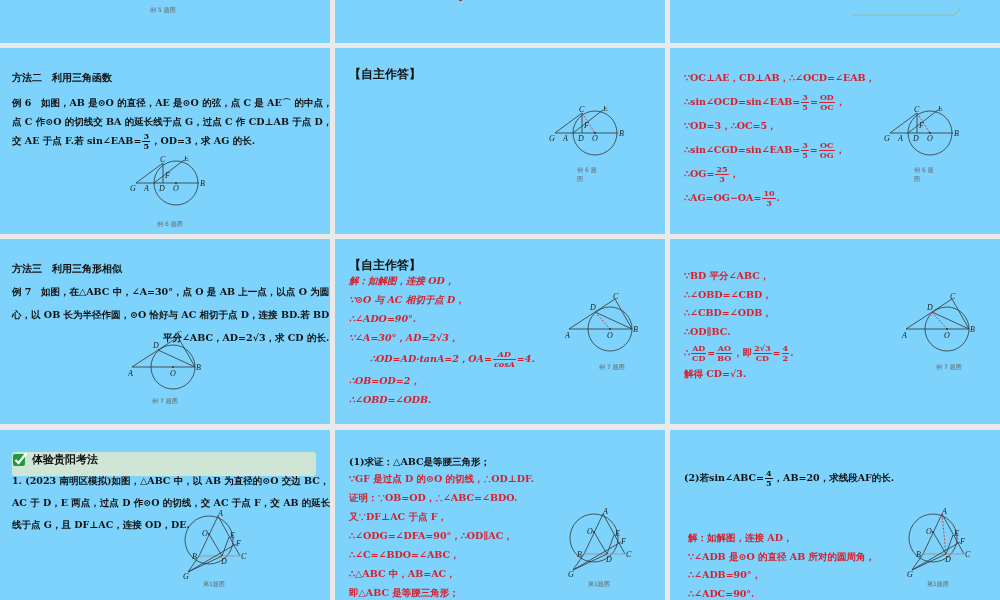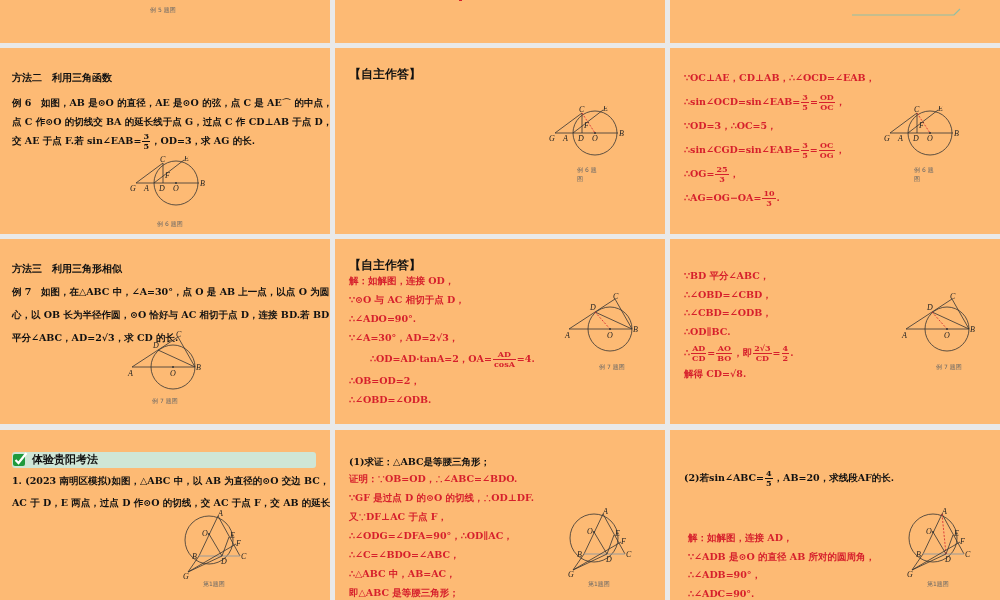--- a/index.html
+++ b/index.html
@@ -1,39 +1,39 @@
 <!DOCTYPE html>
 <html><head>
 <meta charset="utf-8">
 <style>
   * { margin:0; padding:0; box-sizing:border-box; }
   html, body { width:1000px; height:600px; overflow:hidden; background:#e9e9e9; }
   body { position:relative; font-family:"DejaVu Serif","Liberation Serif",serif; }
-  .panel { position:absolute; background:#fdba74; overflow:hidden; }
+  .panel { position:absolute; background:#7dd3fc; overflow:hidden; }
   .c1 { left:0; width:330px; }
   .c2 { left:335px; width:330px; }
   .c3 { left:670px; width:386px; }
   .r0 { top:-10px; height:53px; }
   .r1 { top:48px; height:186px; }
   .r2 { top:239px; height:185px; }
   .r3 { top:430px; height:175px; }
 
   .txt { position:absolute; font-size:9.5px; line-height:19px; color:#111; font-weight:bold; }
   .red { color:#d6202c; }
   .heading { font-size:10px; font-weight:bold; font-family:"DejaVu Sans","Liberation Sans",sans-serif; }
   .bracket { font-family:Liberation Sans, sans-serif; font-size:12px; font-weight:bold; color:#111; }
   .line { display:block; white-space:nowrap; }
   .frac { display:inline-block; vertical-align:middle; text-align:center; font-size:8px; line-height:9px; margin:0 1px; }
   .frac .num { display:block; border-bottom:1px solid currentColor; padding:0 1px; }
   .frac .den { display:block; padding:0 1px; }
   .caption { position:absolute; font-size:6px; color:#666; font-family:"DejaVu Sans","Liberation Sans",sans-serif; }
   svg.diag { position:absolute; }
   svg.diag text { font-family:"Liberation Serif","DejaVu Serif",serif; font-style:italic; font-size:8px; fill:#222; }
 
-  .greenbar { position:absolute; left:12px; top:22px; width:304px; height:16px; background:#cfe6d6; border-radius:3px; }
+  .greenbar { position:absolute; left:12px; top:22px; width:304px; height:24px; background:#cfe6d6; border-radius:3px; }
   .greenbar .label { position:absolute; left:20px; top:0; font-size:11px; line-height:16px; font-weight:bold; color:#111; font-family:"DejaVu Sans","Liberation Sans",sans-serif; }
   .check { position:absolute; left:0; top:-1px; width:16px; height:16px; }
 </style>
 </head>
 <body>
 
 <div class="panel c1 r0">
   <span class="caption" style="left:150px;top:16px;">例 5 题图</span>
 </div>
 <div class="panel c2 r0">
@@ -117,21 +117,21 @@
       <text x="72" y="30">B</text>
       <text x="32" y="6">C</text>
     <text x="56" y="5">E</text>
       <text x="37" y="22">F</text>
   </svg>
   <span class="caption" style="left:244px;top:118px;width:20px;">例 6 题图</span>
 </div>
 
 <div class="panel c1 r2">
   <div class="txt heading" style="left:12px;top:20px;">方法三　利用三角形相似</div>
-  <div class="txt" style="left:12px;top:41px;line-height:23px;">
+  <div class="txt" style="left:12px;top:41px;line-height:23px;text-align:right;">
     <span class="line">例 7　如图，在△ABC 中，∠A=30°，点 O 是 AB 上一点，以点 O 为圆</span>
     <span class="line">心，以 OB 长为半径作圆，⊙O 恰好与 AC 相切于点 D，连接 BD.若 BD</span>
     <span class="line">平分∠ABC，AD=2√3，求 CD 的长.</span>
   </div>
   <svg class="diag" style="left:126px;top:92px;" width="82" height="62">
     <circle cx="47" cy="36" r="22" fill="none" stroke="#333" stroke-width="0.8"></circle>
     <line x1="6" y1="36" x2="69" y2="36" stroke="#333" stroke-width="0.8"></line>
     <line x1="6" y1="36" x2="52" y2="6" stroke="#333" stroke-width="0.8"></line>
     <line x1="52" y1="6" x2="69" y2="36" stroke="#333" stroke-width="0.8"></line>
     <line x1="32" y1="19" x2="69" y2="36" stroke="#333" stroke-width="0.8"></line>
@@ -140,21 +140,21 @@
       <text x="44" y="45">O</text>
       <text x="70" y="39">B</text>
     <text x="27" y="17">D</text>
       <text x="50" y="6">C</text>
   </svg>
   <span class="caption" style="left:152px;top:158px;">例 7 题图</span>
 </div>
 
 <div class="panel c2 r2">
   <div class="bracket" style="position:absolute;left:14px;top:18px;">【自主作答】</div>
-  <div class="txt red" style="left:14px;top:32px;line-height:19px;">
+  <div class="txt red" style="left:14px;top:32px;line-height:19px;font-style:italic;">
     <span class="line">解：如解图，连接 OD，</span>
     <span class="line">∵⊙O 与 AC 相切于点 D，</span>
     <span class="line">∴∠ADO=90°.</span>
     <span class="line">∵∠A=30°，AD=2√3，</span>
     <span class="line" style="line-height:24px;margin-left:21px;"><span>∴OD=AD·tanA=2，OA=</span><span class="frac"><span class="num">AD</span><span class="den">cosA</span></span><span>=4.</span></span>
     <span class="line">∴OB=OD=2，</span>
     <span class="line">∴∠OBD=∠ODB.</span>
   </div>
   <svg class="diag" style="left:228px;top:54px;" width="82" height="62">
     <circle cx="47" cy="36" r="22" fill="none" stroke="#333" stroke-width="0.8"></circle>
@@ -173,21 +173,21 @@
   <span class="caption" style="left:264px;top:124px;">例 7 题图</span>
 </div>
 
 <div class="panel c3 r2">
   <div class="txt red" style="left:14px;top:28px;line-height:18.5px;">
     <span class="line">∵BD 平分∠ABC，</span>
     <span class="line">∴∠OBD=∠CBD，</span>
     <span class="line">∴∠CBD=∠ODB，</span>
     <span class="line">∴OD∥BC.</span>
     <span class="line" style="line-height:24px;">∴<span class="frac"><span class="num">AD</span><span class="den">CD</span></span>=<span class="frac"><span class="num">AO</span><span class="den">BO</span></span><span>，即</span><span class="frac"><span class="num">2√3</span><span class="den">CD</span></span>=<span class="frac"><span class="num">4</span><span class="den">2</span></span>.</span>
-    <span class="line">解得 CD=√8.</span>
+    <span class="line">解得 CD=√3.</span>
   </div>
   <svg class="diag" style="left:230px;top:54px;" width="82" height="62">
     <circle cx="47" cy="36" r="22" fill="none" stroke="#333" stroke-width="0.8"></circle>
     <line x1="6" y1="36" x2="69" y2="36" stroke="#333" stroke-width="0.8"></line>
     <line x1="6" y1="36" x2="52" y2="6" stroke="#333" stroke-width="0.8"></line>
     <line x1="52" y1="6" x2="69" y2="36" stroke="#333" stroke-width="0.8"></line>
     <line x1="32" y1="19" x2="69" y2="36" stroke="#333" stroke-width="0.8"></line>
     <line x1="32" y1="19" x2="47" y2="36" stroke="#d6202c" stroke-width="0.8" stroke-dasharray="2,1.5"></line>
     <circle cx="47" cy="36" r="1" fill="#333"></circle>
     <text x="2" y="45">A</text>
@@ -203,20 +203,21 @@
   <div class="greenbar">
     <svg class="check" viewBox="0 0 16 16">
       <rect x="1" y="3" width="12" height="12" rx="2" fill="#1e9a3c"></rect>
       <polyline points="3.5,9 6.5,12 14.5,2" fill="none" stroke="#fff" stroke-width="2.2"></polyline>
     </svg>
     <span class="label">体验贵阳考法</span>
   </div>
   <div class="txt" style="left:12px;top:40px;line-height:22px;">
     <span class="line">1. (2023 南明区模拟)如图，△ABC 中，以 AB 为直径的⊙O 交边 BC，</span>
     <span class="line">AC 于 D，E 两点，过点 D 作⊙O 的切线，交 AC 于点 F，交 AB 的延长</span>
+    <span class="line">线于点 G，且 DF⊥AC，连接 OD，DE.</span>
   </div>
   <svg class="diag" style="left:178px;top:80px;" width="72" height="70">
     <circle cx="31" cy="30" r="24" fill="none" stroke="#333" stroke-width="0.8"></circle>
     <line x1="40" y1="6" x2="21" y2="46" stroke="#333" stroke-width="0.8"></line>
     <line x1="40" y1="6" x2="62" y2="46" stroke="#333" stroke-width="0.8"></line>
     <line x1="21" y1="46" x2="62" y2="46" stroke="#999" stroke-width="1.2"></line>
     <line x1="31" y1="24" x2="44" y2="46" stroke="#333" stroke-width="0.8"></line>
     <line x1="44" y1="46" x2="51" y2="27" stroke="#333" stroke-width="0.8"></line>
     <line x1="10" y1="62" x2="58" y2="34" stroke="#333" stroke-width="0.8"></line>
     <line x1="10" y1="62" x2="21" y2="46" stroke="#333" stroke-width="0.8"></line>
@@ -230,22 +231,22 @@
       <text x="43" y="54">D</text>
     <text x="63" y="49">C</text>
       <text x="5" y="69">G</text>
   </svg>
   <span class="caption" style="left:203px;top:150px;">第1题图</span>
 </div>
 
 <div class="panel c2 r3">
   <div class="txt" style="left:14px;top:22px;">(1)求证：△ABC是等腰三角形；</div>
   <div class="txt red" style="left:14px;top:39px;line-height:19px;">
+    <span class="line">∵GF 是过点 D 的⊙O 的切线，∴OD⊥DF.</span>
     <span class="line">证明：∵OB=OD，∴∠ABC=∠BDO.</span>
-    <span class="line">∵GF 是过点 D 的⊙O 的切线，∴OD⊥DF.</span>
     <span class="line">又∵DF⊥AC 于点 F，</span>
     <span class="line">∴∠ODG=∠DFA=90°，∴OD∥AC，</span>
     <span class="line">∴∠C=∠BDO=∠ABC，</span>
     <span class="line">∴△ABC 中，AB=AC，</span>
     <span class="line">即△ABC 是等腰三角形；</span>
   </div>
   <svg class="diag" style="left:228px;top:78px;" width="72" height="70">
     <circle cx="31" cy="30" r="24" fill="none" stroke="#333" stroke-width="0.8"></circle>
     <line x1="40" y1="6" x2="21" y2="46" stroke="#333" stroke-width="0.8"></line>
     <line x1="40" y1="6" x2="62" y2="46" stroke="#333" stroke-width="0.8"></line>

